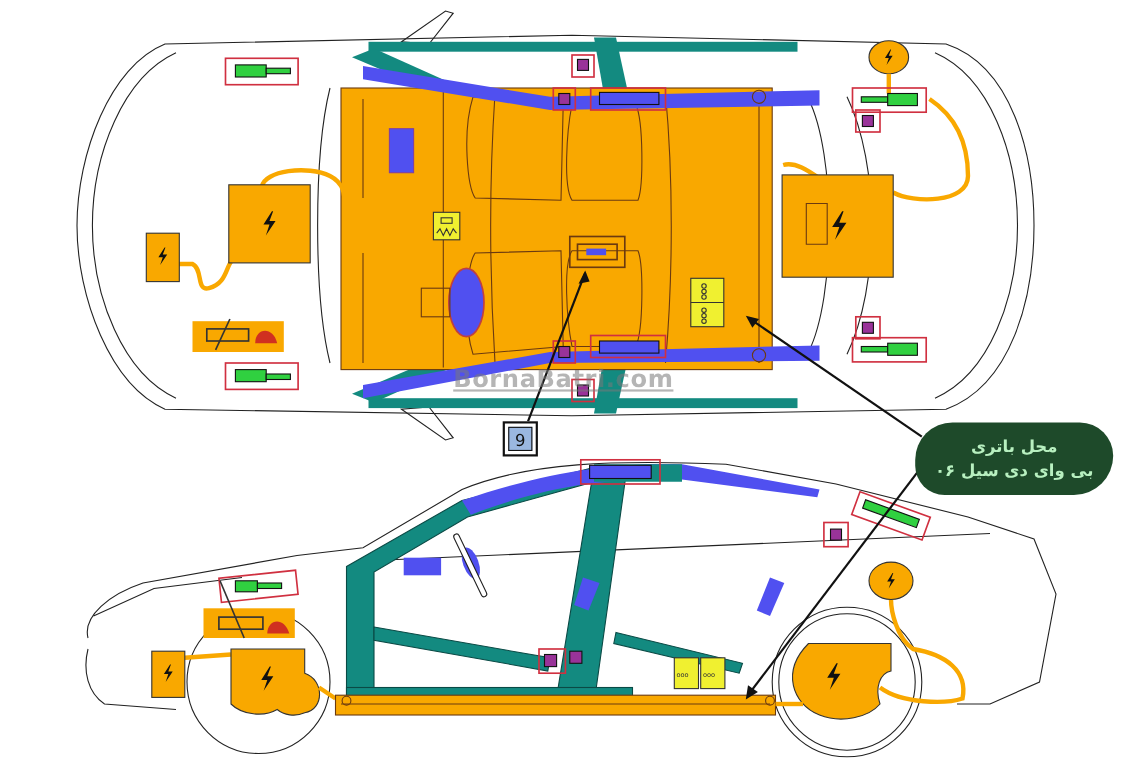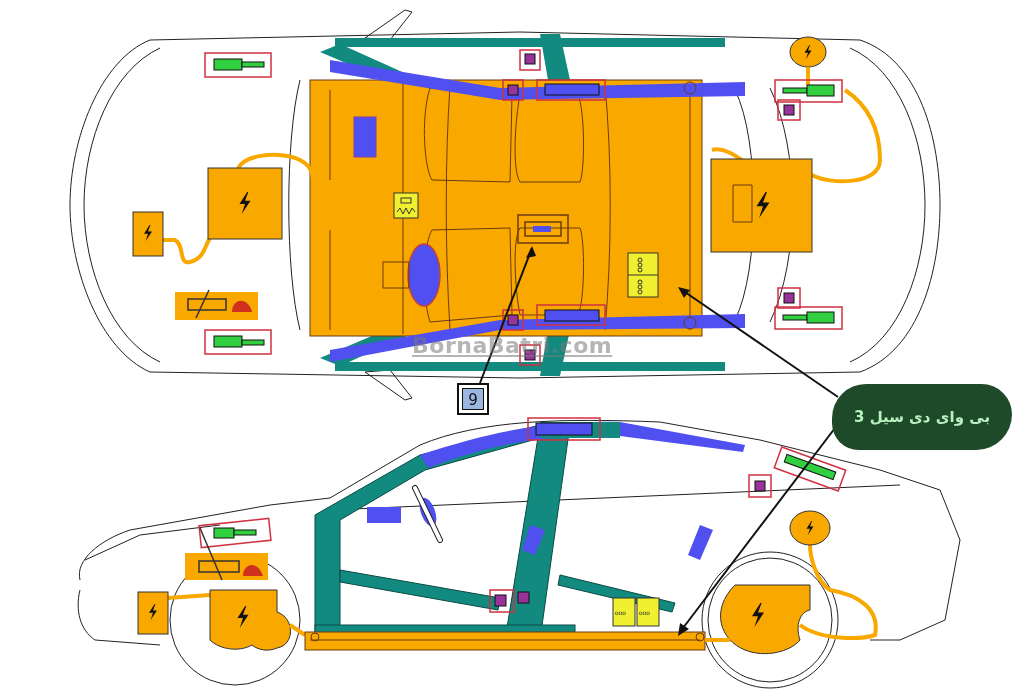--- a/index.html
+++ b/index.html
@@ -237,14 +237,15 @@
   </g>
 </svg>
 
 <div class="watermark">BornaBatri.com</div>
 
 <div class="num-label">
   <span>9</span>
 </div>
 
 <div class="callout">
-  <div>بی وای دی سیل 3</div>
+  <div>محل باتری</div>
+  <div>بی وای دی سیل ۰۶</div>
 </div>
 
 </body></html>

